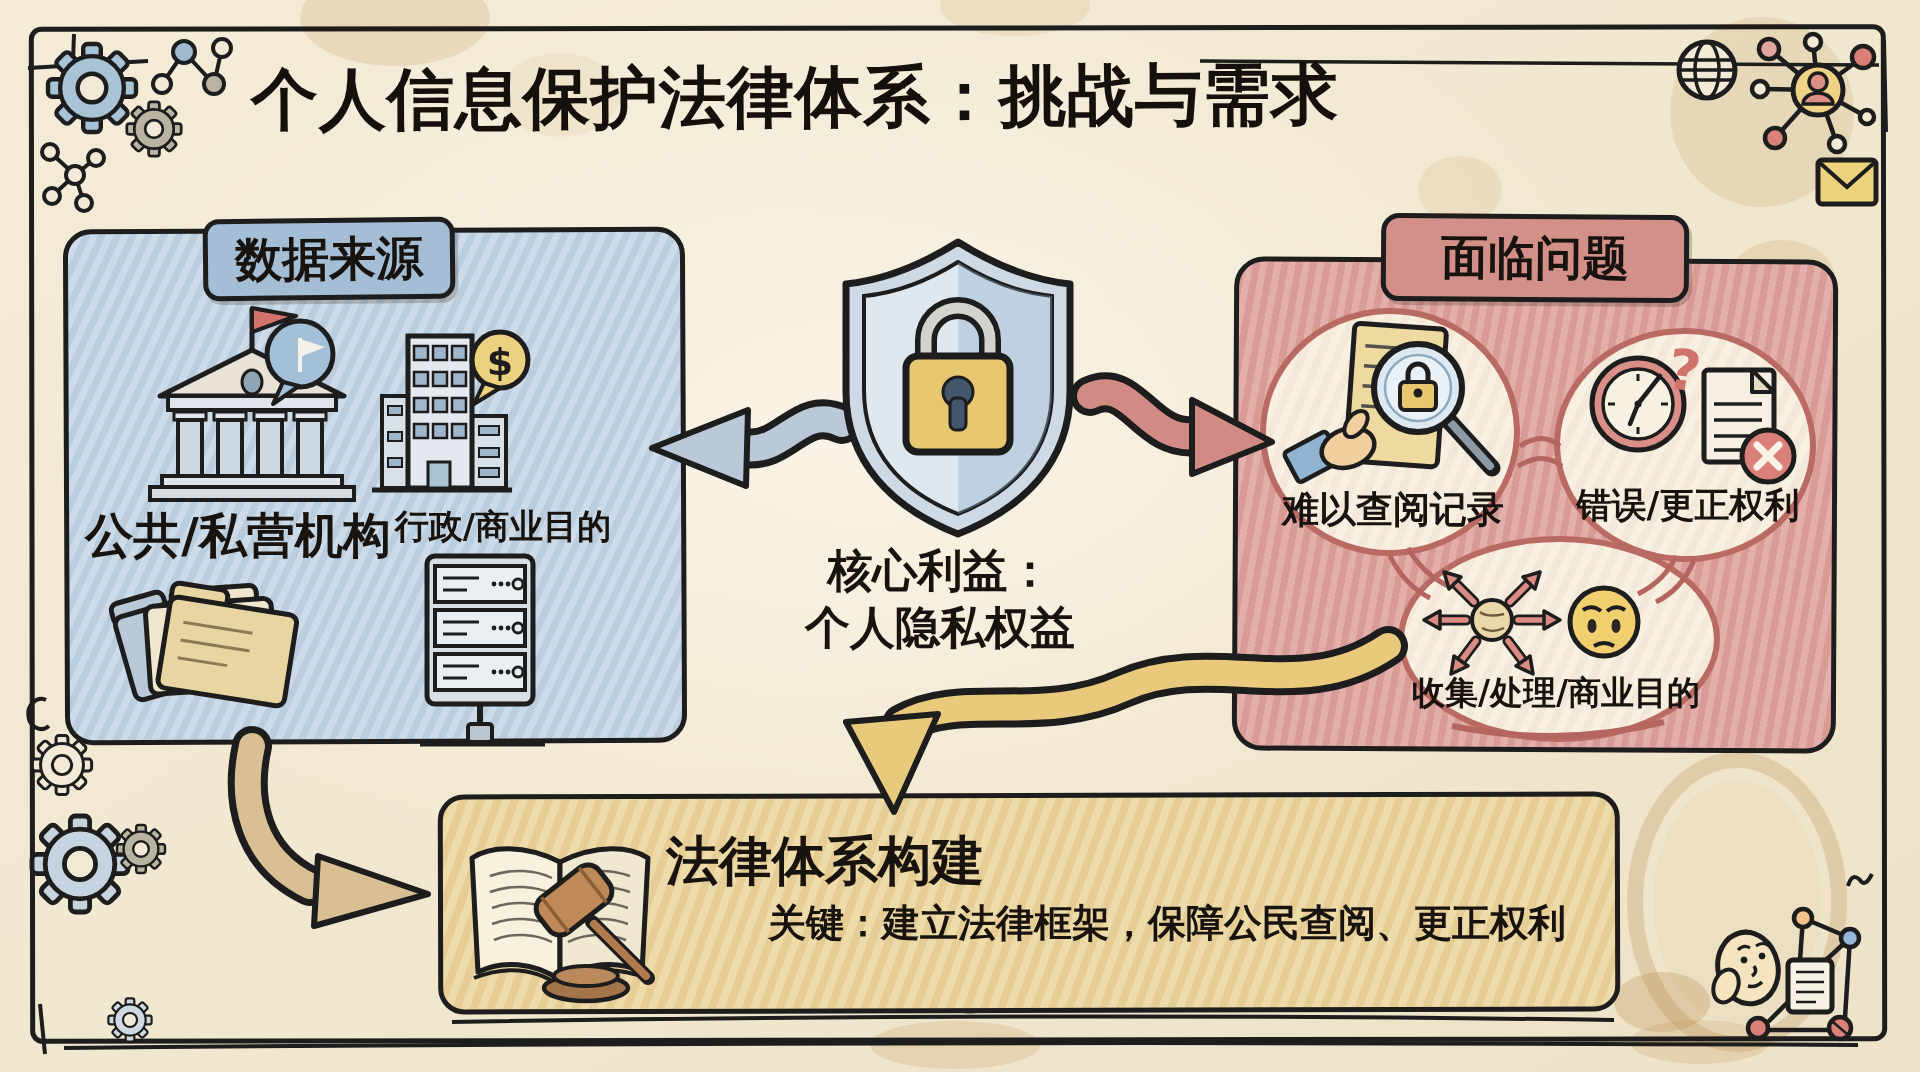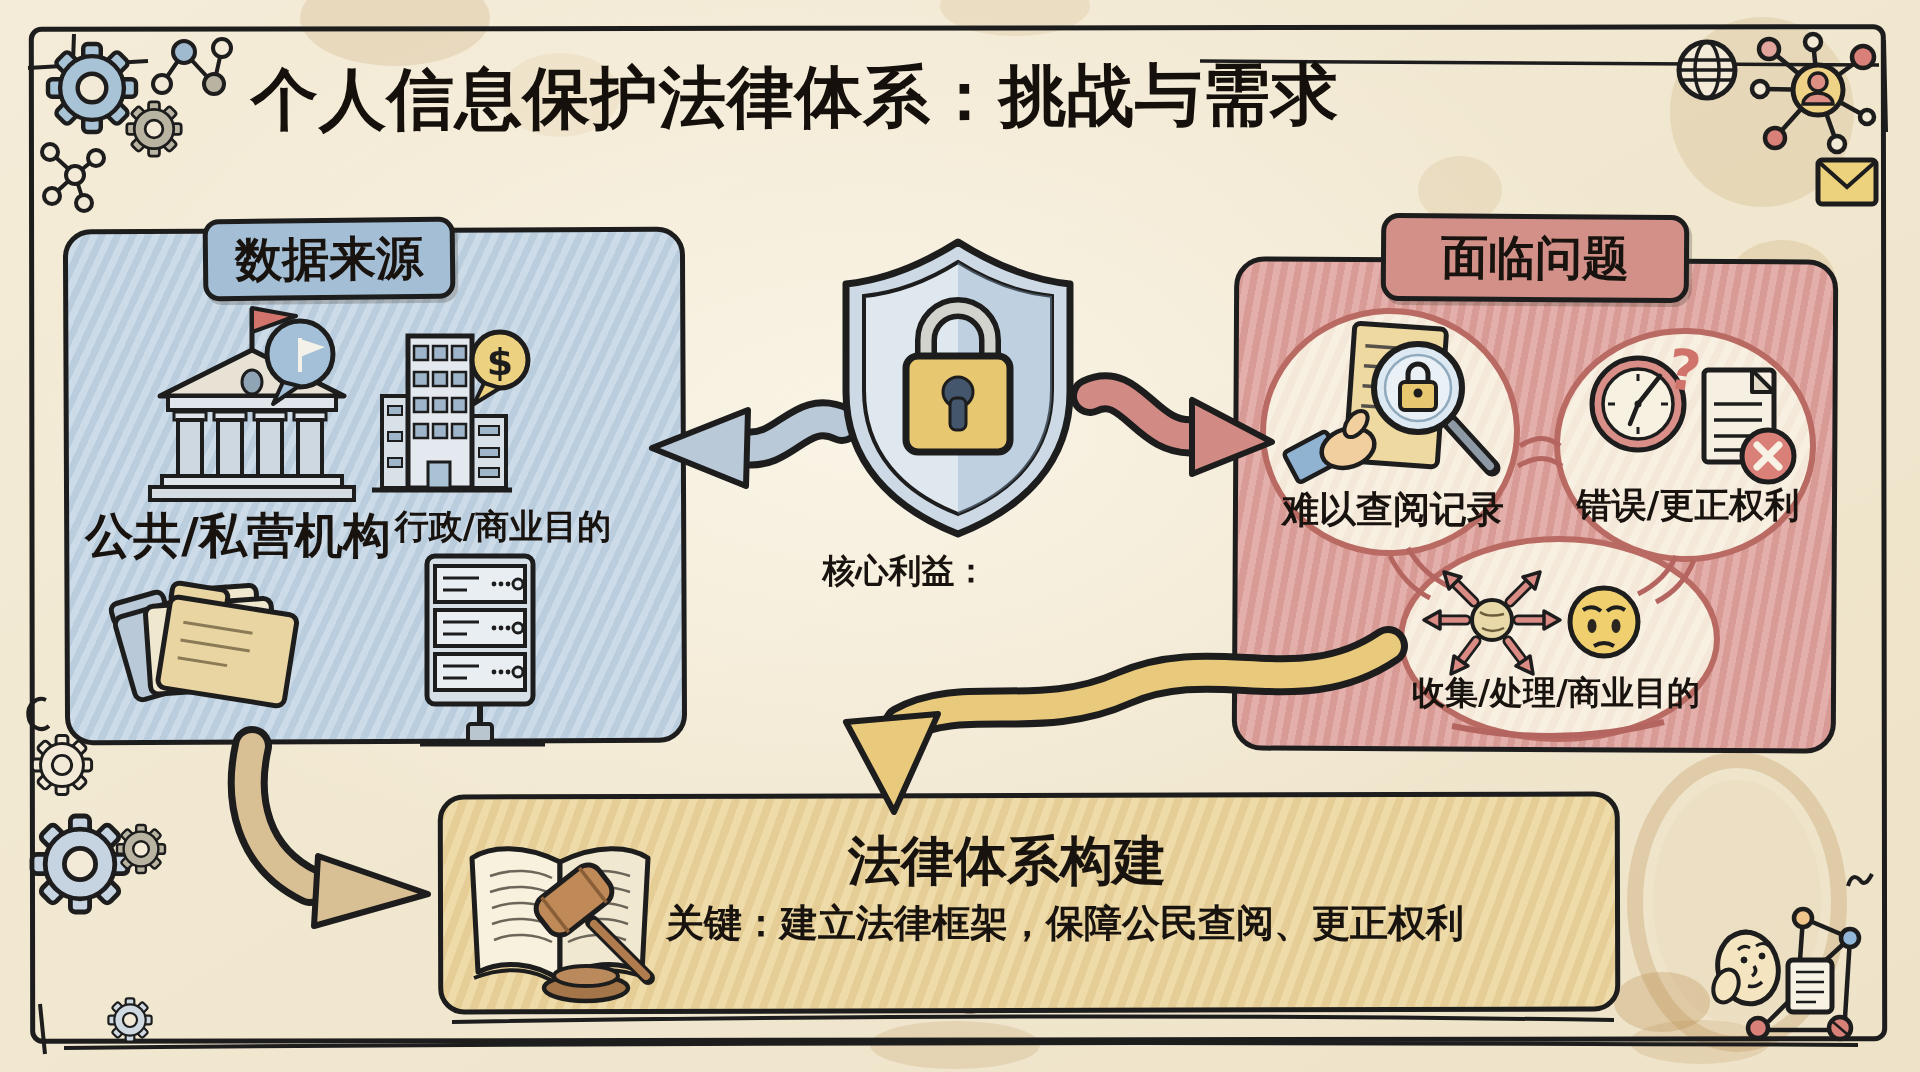--- a/index.html
+++ b/index.html
@@ -35,26 +35,26 @@
     box-shadow:3px 4px 0 rgba(60,50,40,.25);}
   .badge-left{left:203px;top:218px;width:252px;height:82px;background:#a4bfd5;border-radius:16px;
     font-size:47px;transform:rotate(-.6deg);}
   .badge-right{left:1381px;top:214px;width:308px;height:88px;background:#d29089;border-radius:18px;
     font-size:47px;transform:rotate(.4deg);}
   .t{position:absolute;font-weight:700;text-align:center;line-height:1.25;}
   .title{left:245px;top:56px;width:1100px;font-size:67px;letter-spacing:1px;color:#15100b;
     transform:rotate(-.3deg);}
   .lbl-inst{left:78px;top:505px;width:320px;font-size:48px;}
   .lbl-purpose{left:338px;top:505px;width:330px;font-size:34px;}
-  .center-caption{left:723px;top:542px;width:364px;font-size:33px;line-height:57px;}
+  .center-caption{left:758px;top:542px;width:364px;font-size:45px;line-height:57px;}
   .b1-label{left:1268px;top:487px;width:250px;font-size:37px;}
   .b2-label{left:1560px;top:484px;width:256px;font-size:35px;}
   .b3-label{left:1388px;top:672px;width:336px;font-size:33px;}
-  .bottom-title{left:666px;top:828px;width:500px;font-size:53px;text-align:right;}
-  .bottom-body{left:666px;top:896px;width:900px;font-size:38px;line-height:55px;text-align:left;}
+  .bottom-title{left:666px;top:828px;width:500px;font-size:53px;text-align:left;}
+  .bottom-body{left:666px;top:896px;width:900px;font-size:38px;line-height:55px;text-align:right;}
 </style>
 </head>
 <body>
 
 <div class="canvas">
 
   <svg class="layer" viewBox="0 0 1920 1072">
     <defs>
       <g id="gear8" stroke-width="8">
         <rect x="-16" y="-80" width="32" height="160" rx="8"></rect>
@@ -436,20 +436,21 @@
   </div>
   <div class="badge badge-right">
     <span>面临问题</span>
   </div>
 
   <div class="t lbl-inst">公共/私营机构</div>
   <div class="t lbl-purpose">行政/商业目的</div>
 
   <div class="t center-caption">
     <div>核心利益：</div>
+    <div>个人隐私权益</div>
   </div>
 
   <div class="t b1-label">难以查阅记录</div>
   <div class="t b2-label">错误/更正权利</div>
   <div class="t b3-label">收集/处理/商业目的</div>
 
   <div class="t bottom-title">法律体系构建</div>
   <div class="t bottom-body">
     <div>关键：建立法律框架，保障公民查阅、更正权利</div>
   </div>

